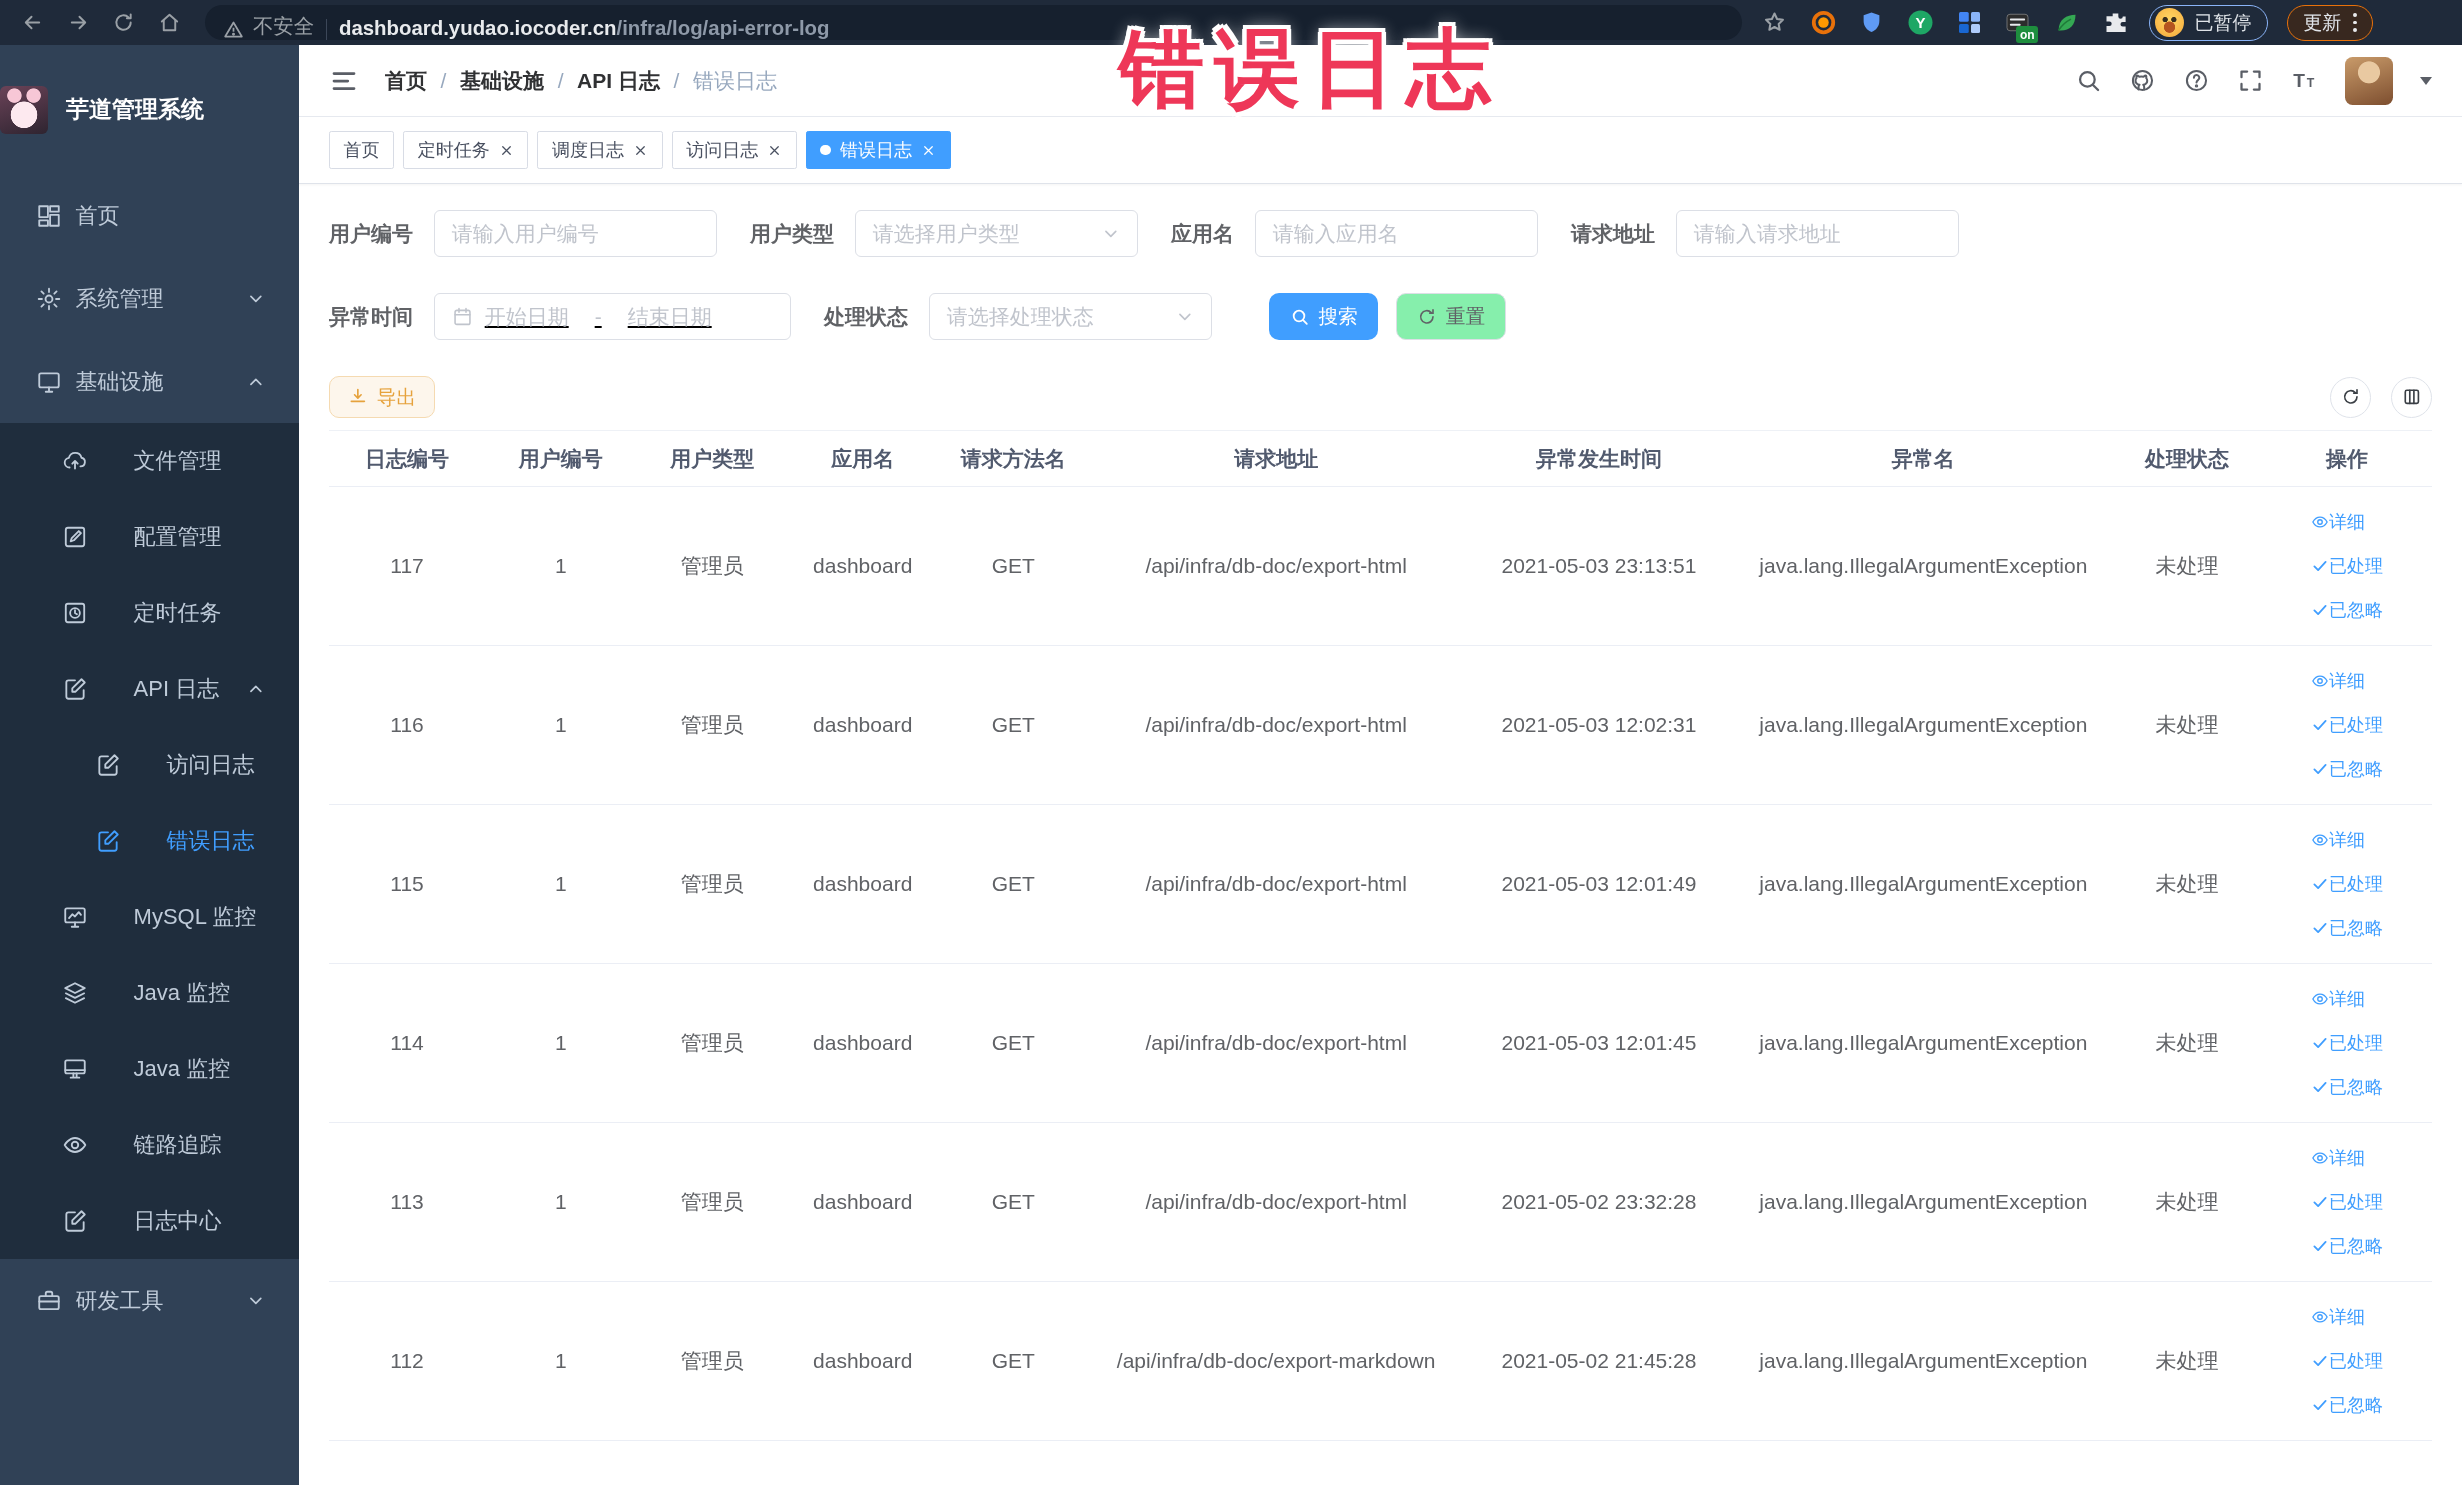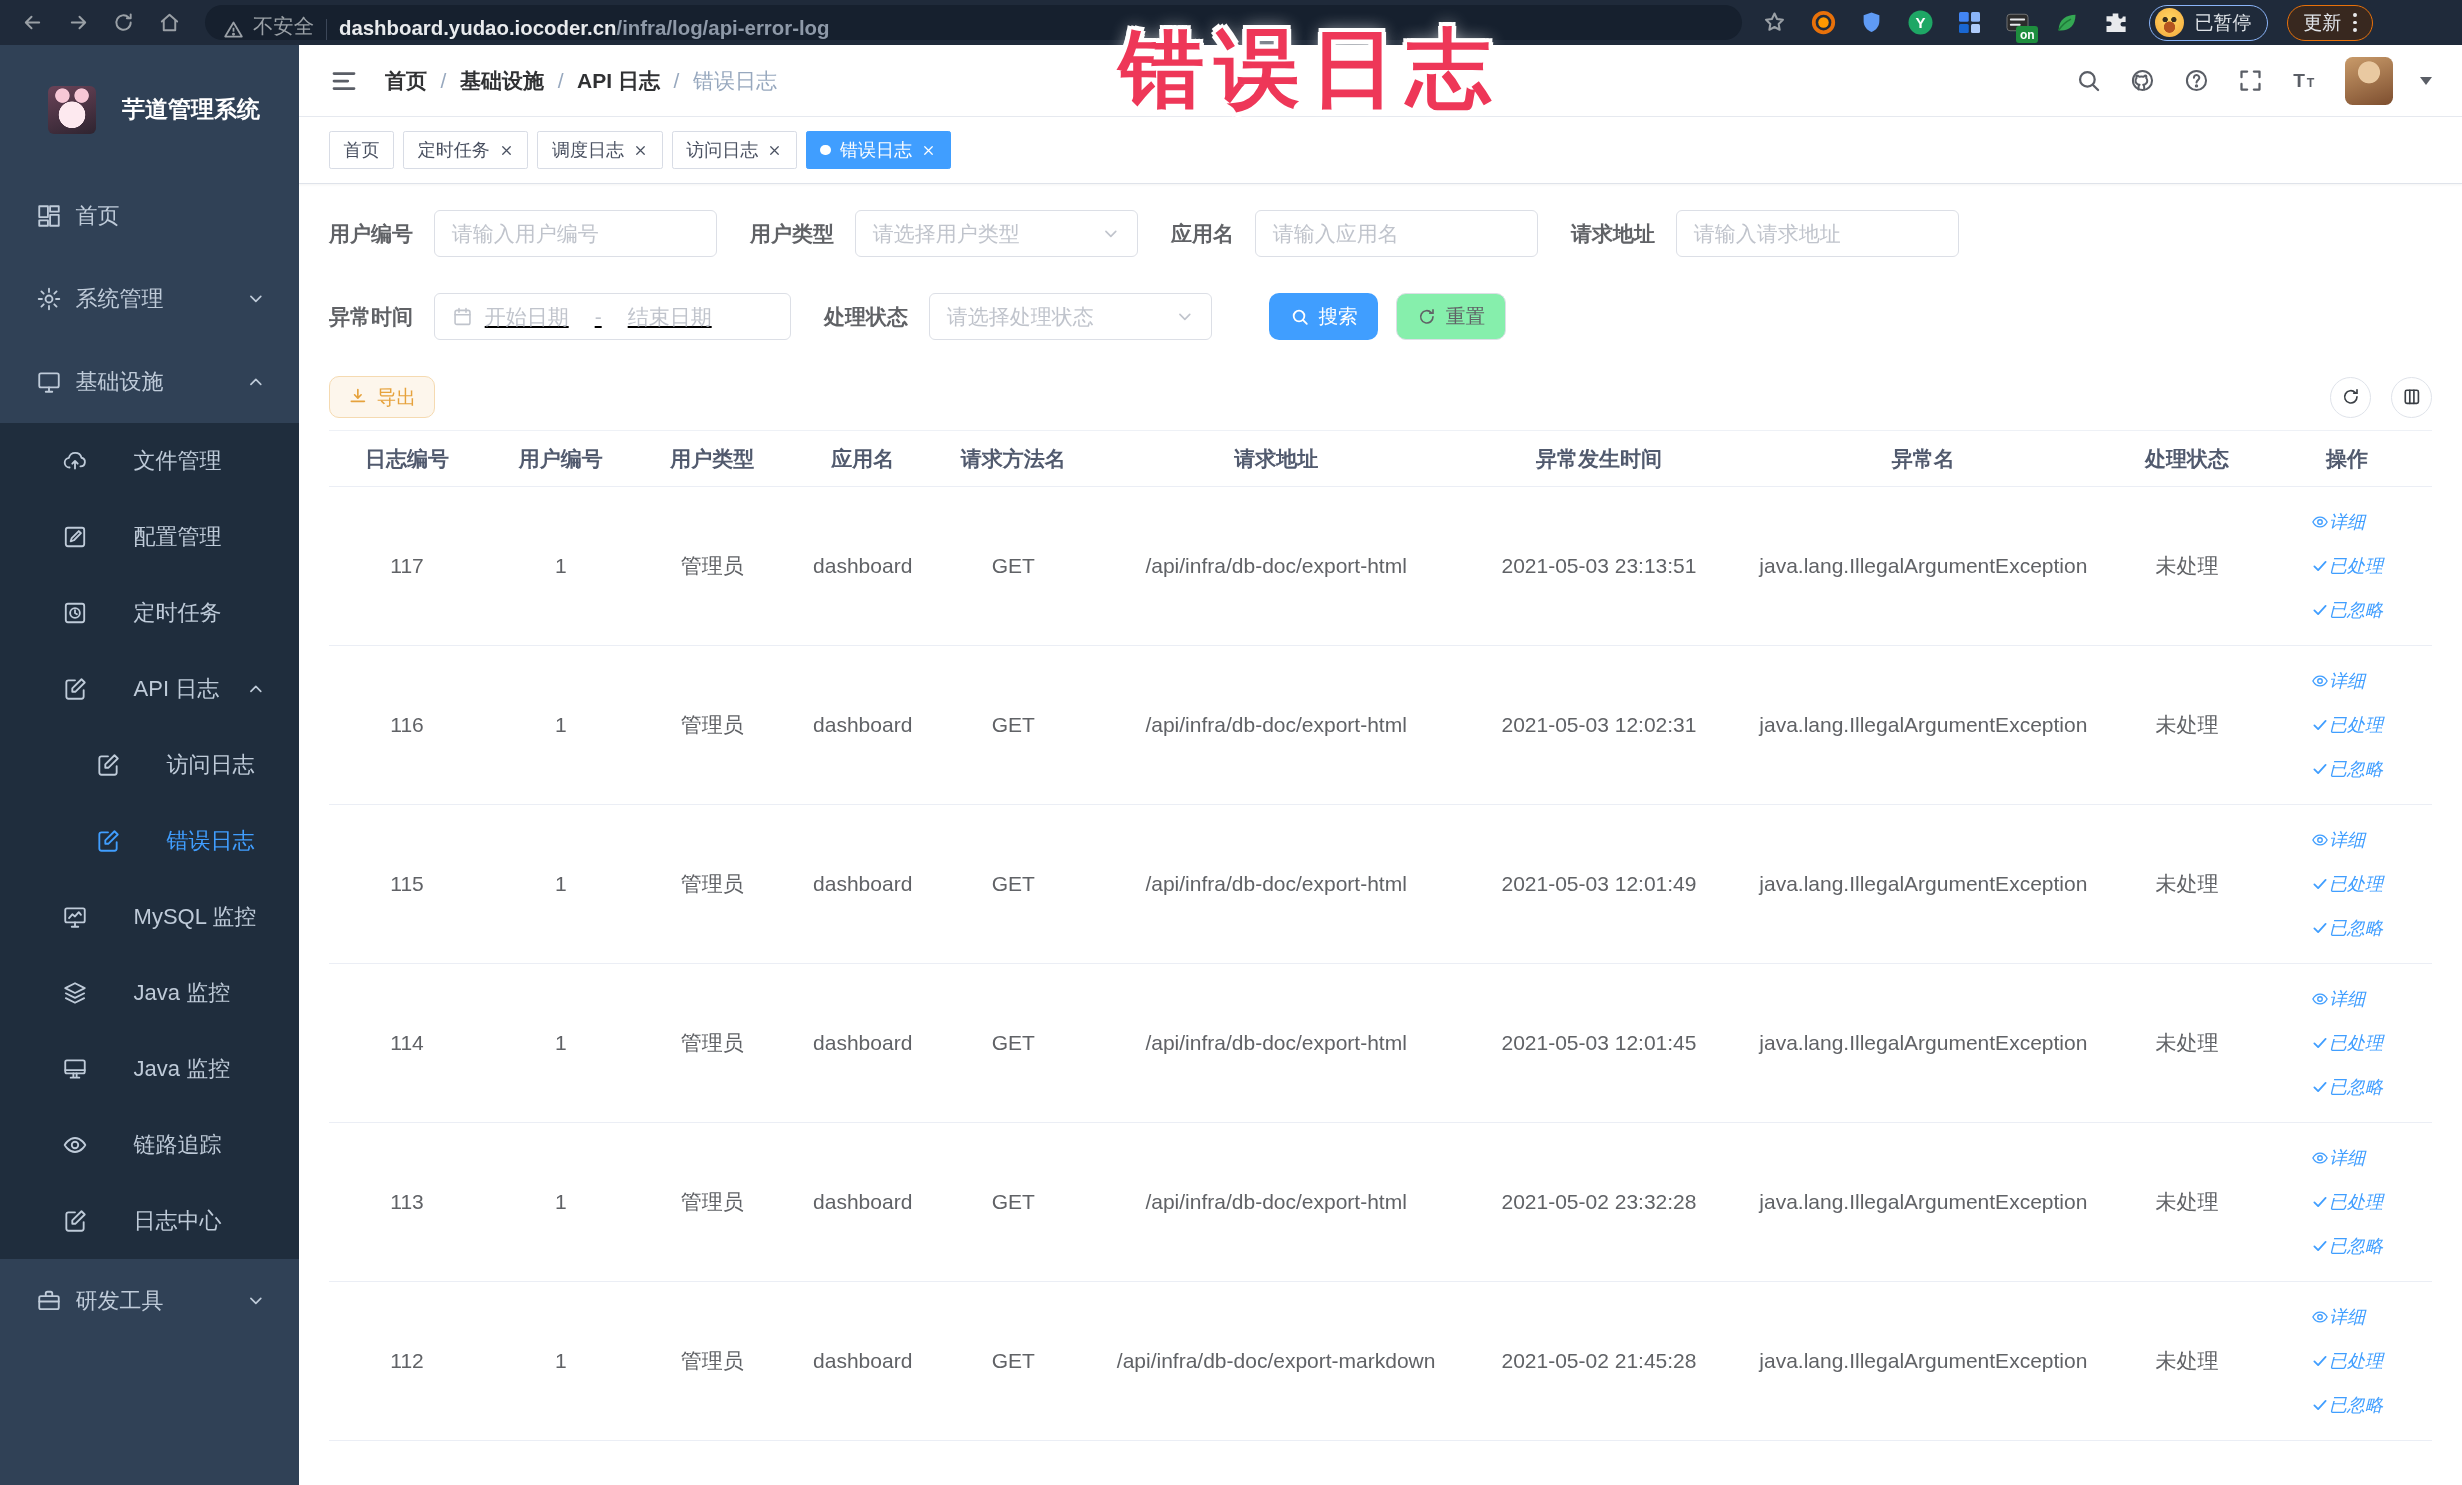--- a/index.html
+++ b/index.html
@@ -38,21 +38,21 @@
     background:radial-gradient(circle at 35% 40%,#3a2f1e 0 2.3px,transparent 3px),
                radial-gradient(circle at 65% 40%,#3a2f1e 0 2.3px,transparent 3px),
                radial-gradient(circle at 50% 66%,#b5541f 0 5.3px,transparent 6px),
                radial-gradient(circle at 50% 40%,#ffd664,#f6a93b);}
   .dots{display:flex;flex-direction:column;gap:3.8px;}
   .dots i{width:3.8px;height:3.8px;border-radius:50%;background:#e8eaed;display:block;}
 
   
   .app{position:absolute;top:45px;left:0;right:0;bottom:0;display:flex;}
   .sidebar{width:299px;flex:none;background:var(--sidebar-bg);color:var(--sidebar-text);overflow:hidden;}
-  .logo{height:129px;display:flex;align-items:center;padding-left:48px;gap:26px;}
+  .logo{height:129px;display:flex;align-items:center;gap:18px;}
   .logo-img{width:48px;height:48px;border-radius:6px;flex:none;
     background:radial-gradient(circle at 30% 20%,#f7c7d6 0 6.8px,transparent 7.6px),
                radial-gradient(circle at 70% 20%,#f7c7d6 0 6.8px,transparent 7.6px),
                radial-gradient(circle at 50% 60%,#fde9ef 0 13px,transparent 13.6px),
                linear-gradient(160deg,#6b4358,#2e2430);}
   .logo-title{color:#fff;font-size:23px;font-weight:700;white-space:nowrap;}
   .mi{height:83px;display:flex;align-items:center;position:relative;font-size:22px;cursor:pointer;white-space:nowrap;}
   .mi .mic{width:26px;height:26px;margin-right:13.6px;flex:none;}
   .mi.l1{padding-left:36px;}
   .mi.l2{padding-left:62px;}
@@ -112,21 +112,21 @@
   .circ{width:41px;height:41px;border-radius:50%;border:0.8px solid #dfe3ea;background:#fff;color:#3a3f45;
     display:flex;align-items:center;justify-content:center;margin-left:19.7px;cursor:pointer;flex:none;}
   .circ svg{width:19.7px;height:19.7px;}
 
   table{width:100%;border-collapse:collapse;table-layout:fixed;border-top:1.5px solid #eef1f6;}
   thead th{height:56px;font-size:21px;font-weight:700;color:#515a6e;text-align:center;
     border-bottom:0.8px solid #ebeef5;padding:0 7.6px;white-space:nowrap;overflow:hidden;}
   tbody td{height:159px;font-size:21px;color:#606266;text-align:center;border-bottom:0.8px solid #ebeef5;
     padding:0 7.6px;white-space:nowrap;overflow:hidden;}
   .acts{display:flex;flex-direction:column;gap:19.7px;align-items:flex-start;width:max-content;margin:0 auto;}
-  .act{display:flex;align-items:center;color:var(--primary);font-size:18px;cursor:pointer;font-style:italic;}
+  .act{display:flex;align-items:center;color:var(--primary);font-size:18px;cursor:pointer;}
   .act svg{width:18px;height:18px;flex:none;}
 
   .annotation{position:absolute;left:1119px;top:12px;z-index:50;font-size:85px;font-weight:700;
     letter-spacing:10.6px;color:var(--annotation);white-space:nowrap;pointer-events:none;
     text-shadow:-3.8px -3.8px 0 #fff,3.8px -3.8px 0 #fff,-3.8px 3.8px 0 #fff,3.8px 3.8px 0 #fff,
       0 -4.5px 0 #fff,0 4.5px 0 #fff,-4.5px 0 0 #fff,4.5px 0 0 #fff,0 0 16.7px rgba(255,255,255,.95);}
 </style>
 </head>
 <body>
 

